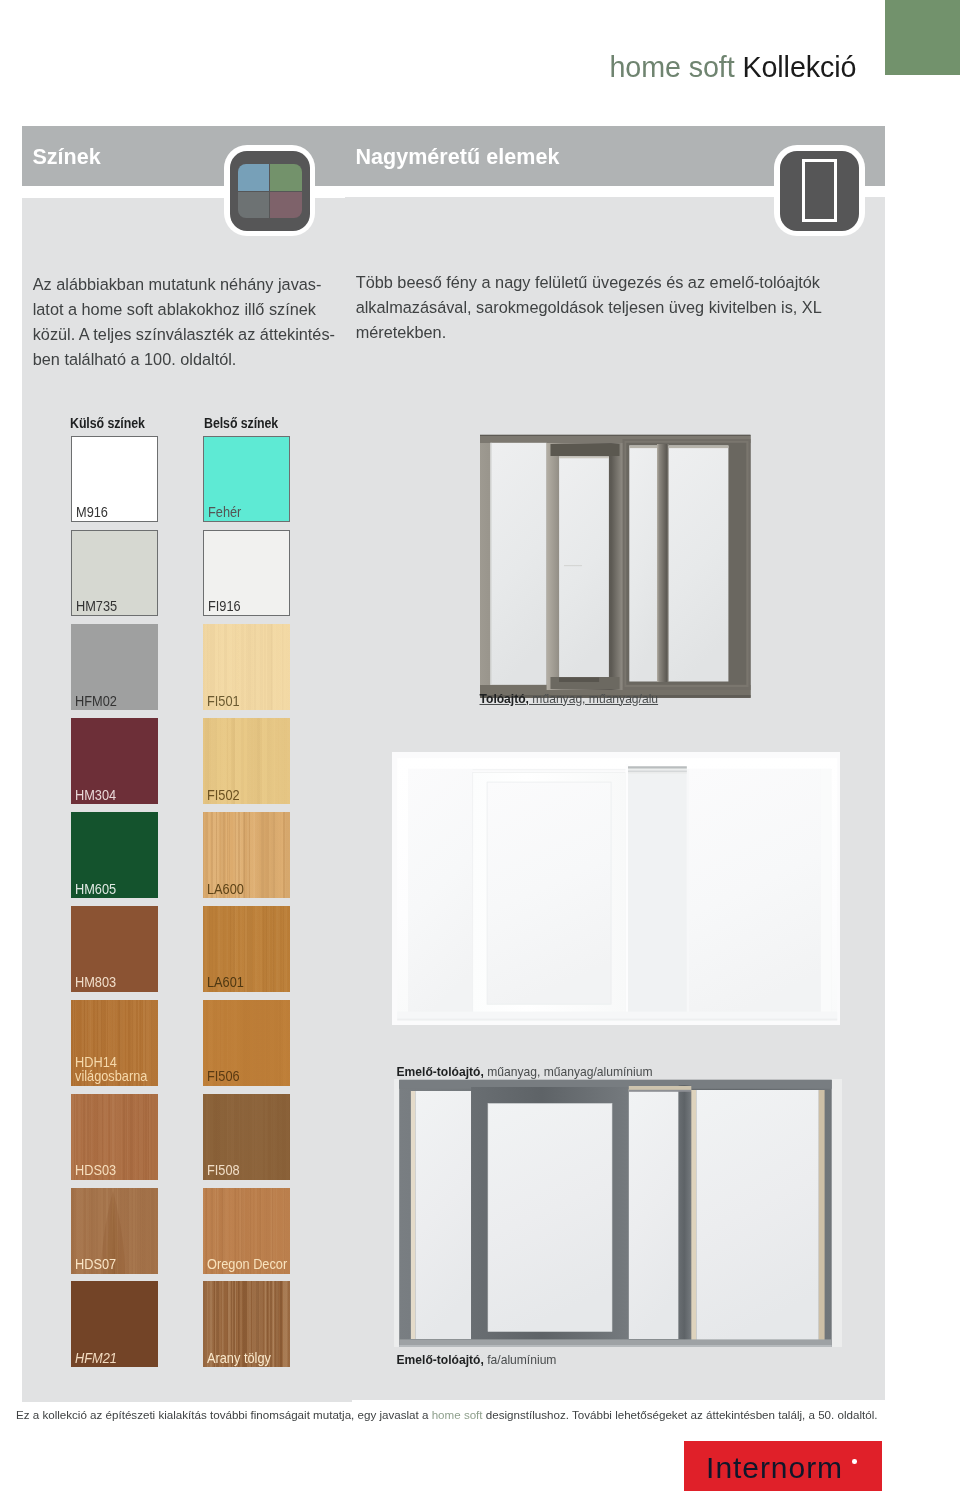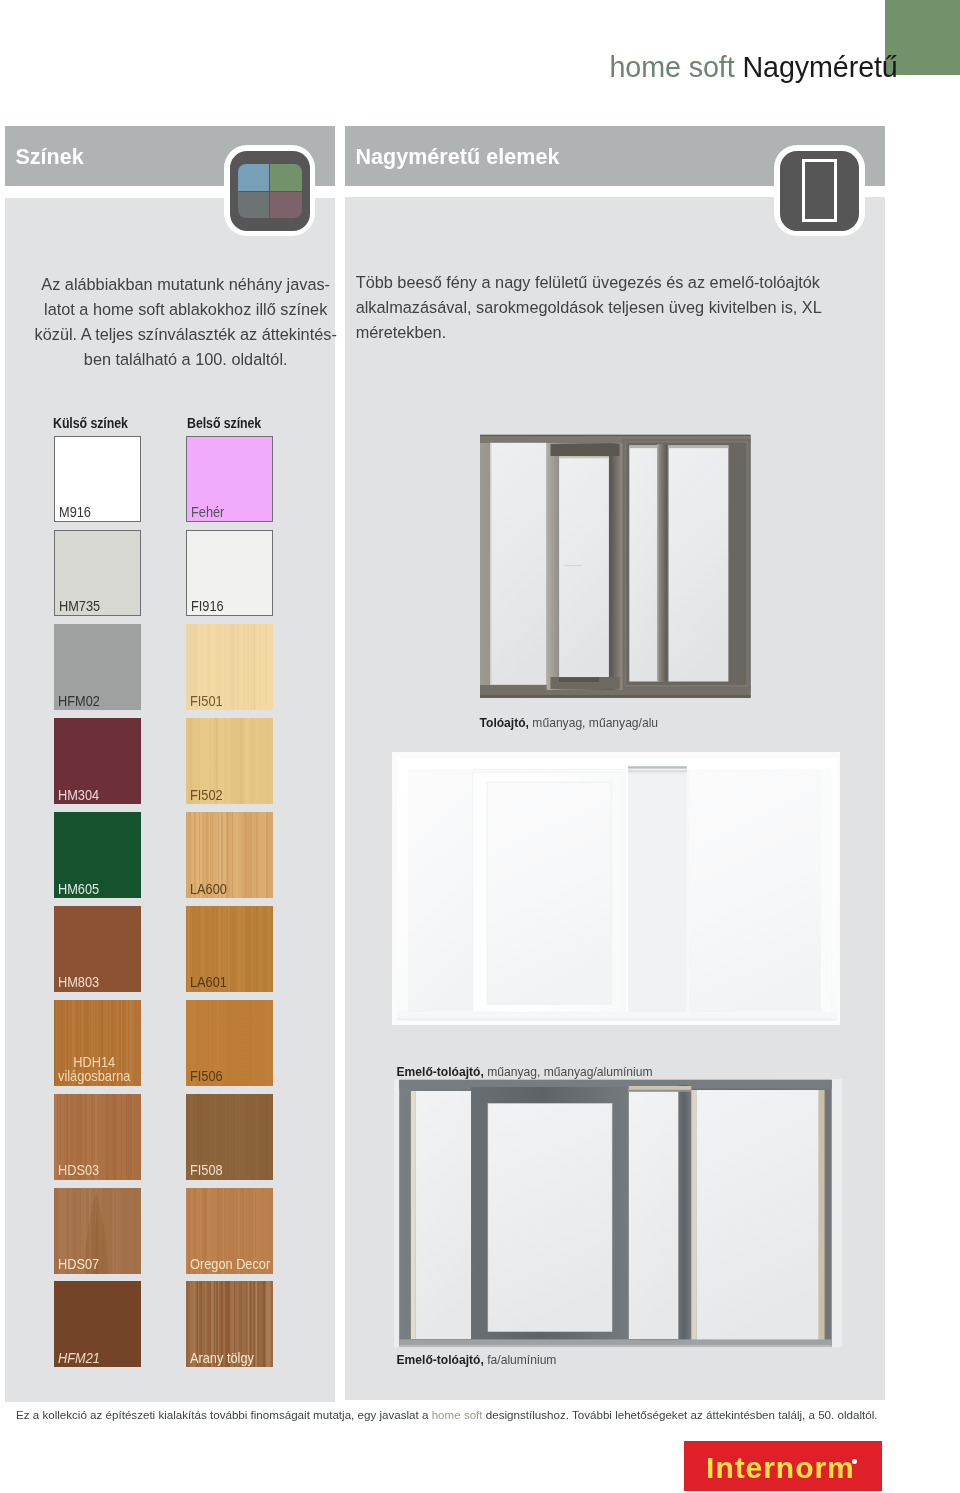--- a/index.html
+++ b/index.html
@@ -8,21 +8,21 @@
   .page{position:absolute;left:0;top:0;width:960px;height:1493px;}
 
   
   .brand{position:absolute;left:609.5px;top:51.2px;font-size:28.7px;letter-spacing:-0.1px;white-space:nowrap;}
   .brand .light{color:#6f8470;font-weight:400;}
   .brand .bold{color:#1a1a1a;font-weight:400;}
   .green-block{position:absolute;left:885px;top:0;width:75px;height:75px;background:#72926c;}
 
   
   .panel{position:absolute;top:126px;}
-  .panel.p1{left:5px;width:330px;text-align:center;}
+  .panel.p1{left:22px;width:330px;}
   .panel.p2{left:345px;width:540px;}
   .panel-head{height:60px;background:#b0b3b4;position:relative;}
   .panel-head .ptitle{position:absolute;left:10.4px;top:21.2px;font-size:21.5px;font-weight:bold;color:#ffffff;
         line-height:21.5px;letter-spacing:0.05px;}
   .panel-body{margin-top:10.6px;background:#e1e2e3;position:relative;}
   .panel.p1 .panel-body{height:1203.8px;margin-top:12px;}
   .panel.p2 .panel-body{height:1203.8px;}
   .panel-text{position:absolute;left:10.7px;top:73.6px;width:340px;font-size:16.3px;line-height:25px;color:#3f4243;white-space:pre-line;}
   .panel.p2 .panel-text{width:530px;}
 
@@ -48,30 +48,30 @@
 
   
   .fig{position:absolute;}
   .figcap{position:absolute;font-size:12.1px;color:#4a4d4e;line-height:13px;}
   .figcap b{color:#1e2021;font-weight:bold;}
 
   
   .footnote{position:absolute;left:16px;top:1408px;font-size:11.6px;color:#3f4243;white-space:nowrap;}
   .footnote .lk{color:#8fa08d;}
   .logo{position:absolute;left:683.5px;top:1440.8px;width:198.7px;height:49.8px;background:#e02029;}
-  .logo .lt{position:absolute;left:22.6px;top:12.1px;font-size:30px;line-height:30px;font-weight:bold;color:#fde047;letter-spacing:0.95px;}
+  .logo .lt{position:absolute;left:22.6px;top:12.1px;font-size:30px;line-height:30px;font-weight:normal;color:#0f172a;letter-spacing:0.95px;}
   .logo .reg{position:absolute;left:168.7px;top:18.5px;width:4.6px;height:4.6px;border-radius:50%;background:#ffffff;}
 </style>
 </head>
 <body>
 
 <div class="page">
 
   <div class="green-block"></div>
-  <div class="brand"><span class="light">home soft</span> <span class="bold">Nagyméretű</span></div>
+  <div class="brand"><span class="light">home soft</span> <span class="bold">Kollekció</span></div>
 
   <div class="panel p1">
     <div class="panel-head">
       <div class="ptitle">Színek</div>
     </div>
     <div class="panel-body">
       <div class="panel-text">Az alábbiakban mutatunk néhány javas-
 latot a home soft ablakokhoz illő színek
 közül. A teljes színválaszték az áttekintés-
 ben található a 100. oldaltól.</div>
@@ -107,21 +107,21 @@
             <svg width="87" height="86" viewBox="0 0 87 86" style="position: absolute; left: 0px; top: 0px;">
               <path d="M30 86 C30 55 37 22 42 3 C47 22 54 55 54 86 Z" fill="rgba(120,66,22,0.14)"></path>
               <path d="M35 86 C35 58 40 28 42 9 C44 28 49 58 49 86 Z" fill="rgba(150,95,40,0.12)"></path>
               <path d="M41 86 C41 60 42 33 42.5 14 C43 33 44 60 44 86 Z" fill="rgba(105,56,16,0.13)"></path>
             </svg>
             <div class="lbl" style="color: rgb(250, 229, 198);">HDS07</div>
           </div>
           <div class="sw" style="left: 49px; top: 1083.45px; background: rgb(115, 68, 39); font-style: italic;">
             <div class="lbl" style="color: rgb(243, 220, 193);">HFM21</div>
           </div>
-          <div class="sw bordered" style="left: 180.5px; top: 237.9px; background: #f0abfc;">
+          <div class="sw bordered" style="left: 180.5px; top: 237.9px; background: #5eead4;">
             <div class="lbl" style="color: rgb(85, 85, 85);">Fehér</div>
           </div>
           <div class="sw bordered" style="left: 180.5px; top: 331.85px; background: rgb(241, 241, 239);">
             <div class="lbl" style="color: rgb(51, 51, 51);">FI916</div>
           </div>
           <div class="sw" style="left: 180.5px; top: 425.8px; background: linear-gradient(90deg, rgba(74, 38, 12, 0.016) 0px, rgba(74, 38, 12, 0.016) 0.87px, rgba(74, 38, 12, 0.008) 0.87px, rgba(74, 38, 12, 0.008) 2.24px, rgba(255, 238, 206, 0.016) 2.24px, rgba(255, 238, 206, 0.016) 4.17px, rgba(74, 38, 12, 0.02) 4.17px, rgba(74, 38, 12, 0.02) 4.95px, rgba(74, 38, 12, 0.004) 4.95px, rgba(74, 38, 12, 0.004) 7.12px, rgba(255, 238, 206, 0.004) 7.12px, rgba(255, 238, 206, 0.004) 8.75px, rgba(255, 238, 206, 0.024) 8.75px, rgba(255, 238, 206, 0.024) 9.54px, rgba(255, 238, 206, 0.008) 9.54px, rgba(255, 238, 206, 0.008) 12.02px, rgba(255, 238, 206, 0.004) 12.02px, rgba(255, 238, 206, 0.004) 12.91px, rgba(255, 238, 206, 0.02) 12.91px, rgba(255, 238, 206, 0.02) 14.84px, rgba(74, 38, 12, 0.024) 14.84px, rgba(74, 38, 12, 0.024) 15.84px, rgba(74, 38, 12, 0.008) 15.84px, rgba(74, 38, 12, 0.008) 17.98px, rgba(255, 238, 206, 0.01) 17.98px, rgba(255, 238, 206, 0.01) 18.93px, rgba(255, 238, 206, 0.008) 18.93px, rgba(255, 238, 206, 0.008) 20.5px, rgba(255, 238, 206, 0.016) 20.5px, rgba(255, 238, 206, 0.016) 21.42px, rgba(74, 38, 12, 0.027) 21.42px, rgba(74, 38, 12, 0.027) 23.91px, rgba(255, 238, 206, 0.004) 23.91px, rgba(255, 238, 206, 0.004) 24.88px, rgba(74, 38, 12, 0) 24.88px, rgba(74, 38, 12, 0) 26.16px, rgba(255, 238, 206, 0.027) 26.16px, rgba(255, 238, 206, 0.027) 28.58px, rgba(255, 238, 206, 0.016) 28.58px, rgba(255, 238, 206, 0.016) 29.44px, rgba(74, 38, 12, 0.01) 29.44px, rgba(74, 38, 12, 0.01) 30.31px, rgba(74, 38, 12, 0.008) 30.31px, rgba(74, 38, 12, 0.008) 31.89px, rgba(74, 38, 12, 0.027) 31.89px, rgba(74, 38, 12, 0.027) 32.97px, rgba(74, 38, 12, 0.004) 32.97px, rgba(74, 38, 12, 0.004) 35.6px, rgba(74, 38, 12, 0.004) 35.6px, rgba(74, 38, 12, 0.004) 36.42px, rgba(255, 238, 206, 0.024) 36.42px, rgba(255, 238, 206, 0.024) 38.37px, rgba(74, 38, 12, 0.02) 38.37px, rgba(74, 38, 12, 0.02) 40.75px, rgba(255, 238, 206, 0.016) 40.75px, rgba(255, 238, 206, 0.016) 43.43px, rgba(74, 38, 12, 0.02) 43.43px, rgba(74, 38, 12, 0.02) 45.3px, rgba(74, 38, 12, 0.024) 45.3px, rgba(74, 38, 12, 0.024) 47.9px, rgba(74, 38, 12, 0.008) 47.9px, rgba(74, 38, 12, 0.008) 49.93px, rgba(255, 238, 206, 0) 49.93px, rgba(255, 238, 206, 0) 50.75px, rgba(74, 38, 12, 0.024) 50.75px, rgba(74, 38, 12, 0.024) 53.41px, rgba(255, 238, 206, 0.024) 53.41px, rgba(255, 238, 206, 0.024) 55.63px, rgba(255, 238, 206, 0.008) 55.63px, rgba(255, 238, 206, 0.008) 58.18px, rgba(255, 238, 206, 0.024) 58.18px, rgba(255, 238, 206, 0.024) 59.92px, rgba(255, 238, 206, 0) 59.92px, rgba(255, 238, 206, 0) 61.17px, rgba(74, 38, 12, 0.024) 61.17px, rgba(74, 38, 12, 0.024) 63.37px, rgba(255, 238, 206, 0.01) 63.37px, rgba(255, 238, 206, 0.01) 65.27px, rgba(74, 38, 12, 0) 65.27px, rgba(74, 38, 12, 0) 67.58px, rgba(74, 38, 12, 0.027) 67.58px, rgba(74, 38, 12, 0.027) 70.22px, rgba(255, 238, 206, 0.016) 70.22px, rgba(255, 238, 206, 0.016) 71.91px, rgba(255, 238, 206, 0.016) 71.91px, rgba(255, 238, 206, 0.016) 72.77px, rgba(74, 38, 12, 0.008) 72.77px, rgba(74, 38, 12, 0.008) 75.03px, rgba(74, 38, 12, 0.004) 75.03px, rgba(74, 38, 12, 0.004) 77.59px, rgba(255, 238, 206, 0.024) 77.59px, rgba(255, 238, 206, 0.024) 78.91px, rgba(74, 38, 12, 0.024) 78.91px, rgba(74, 38, 12, 0.024) 80.13px, rgba(74, 38, 12, 0.01) 80.13px, rgba(74, 38, 12, 0.01) 81.1px, rgba(255, 238, 206, 0) 81.1px, rgba(255, 238, 206, 0) 82.88px, rgba(74, 38, 12, 0.004) 82.88px, rgba(74, 38, 12, 0.004) 84.92px), linear-gradient(90deg, rgba(74, 38, 12, 0.016) 0px, rgba(74, 38, 12, 0.016) 7.39px, rgba(74, 38, 12, 0.027) 7.39px, rgba(74, 38, 12, 0.027) 12.04px, rgba(255, 238, 206, 0.02) 12.04px, rgba(255, 238, 206, 0.02) 16.24px, rgba(255, 238, 206, 0.027) 16.24px, rgba(255, 238, 206, 0.027) 21.6px, rgba(255, 238, 206, 0.016) 21.6px, rgba(255, 238, 206, 0.016) 32.66px, rgba(74, 38, 12, 0.004) 32.66px, rgba(74, 38, 12, 0.004) 45.27px, rgba(74, 38, 12, 0.008) 45.27px, rgba(74, 38, 12, 0.008) 57.08px, rgba(74, 38, 12, 0.024) 57.08px, rgba(74, 38, 12, 0.024) 60.45px, rgba(255, 238, 206, 0) 60.45px, rgba(255, 238, 206, 0) 64.48px, rgba(74, 38, 12, 0.027) 64.48px, rgba(74, 38, 12, 0.027) 68.65px, rgba(255, 238, 206, 0.02) 68.65px, rgba(255, 238, 206, 0.02) 77.81px) rgb(243, 217, 164);">
             <div class="lbl" style="color: rgb(107, 90, 48);">FI501</div>
           </div>
           <div class="sw" style="left: 180.5px; top: 519.75px; background: linear-gradient(90deg, rgba(74, 38, 12, 0) 0px, rgba(74, 38, 12, 0) 1.66px, rgba(74, 38, 12, 0.02) 1.66px, rgba(74, 38, 12, 0.02) 4.24px, rgba(74, 38, 12, 0.027) 4.24px, rgba(74, 38, 12, 0.027) 6.48px, rgba(74, 38, 12, 0.004) 6.48px, rgba(74, 38, 12, 0.004) 8.18px, rgba(255, 238, 206, 0.027) 8.18px, rgba(255, 238, 206, 0.027) 9.51px, rgba(255, 238, 206, 0.027) 9.51px, rgba(255, 238, 206, 0.027) 12.08px, rgba(74, 38, 12, 0.027) 12.08px, rgba(74, 38, 12, 0.027) 14.31px, rgba(255, 238, 206, 0.004) 14.31px, rgba(255, 238, 206, 0.004) 16.82px, rgba(74, 38, 12, 0.008) 16.82px, rgba(74, 38, 12, 0.008) 18.13px, rgba(255, 238, 206, 0.008) 18.13px, rgba(255, 238, 206, 0.008) 20.15px, rgba(255, 238, 206, 0.02) 20.15px, rgba(255, 238, 206, 0.02) 22.74px, rgba(255, 238, 206, 0.024) 22.74px, rgba(255, 238, 206, 0.024) 23.62px, rgba(74, 38, 12, 0.008) 23.62px, rgba(74, 38, 12, 0.008) 24.43px, rgba(74, 38, 12, 0.027) 24.43px, rgba(74, 38, 12, 0.027) 25.43px, rgba(255, 238, 206, 0.03) 25.43px, rgba(255, 238, 206, 0.03) 28px, rgba(74, 38, 12, 0.008) 28px, rgba(74, 38, 12, 0.008) 29.08px, rgba(74, 38, 12, 0.016) 29.08px, rgba(74, 38, 12, 0.016) 29.89px, rgba(74, 38, 12, 0.027) 29.89px, rgba(74, 38, 12, 0.027) 31.59px, rgba(74, 38, 12, 0) 31.59px, rgba(74, 38, 12, 0) 32.5px, rgba(255, 238, 206, 0.024) 32.5px, rgba(255, 238, 206, 0.024) 34.04px, rgba(255, 238, 206, 0.016) 34.04px, rgba(255, 238, 206, 0.016) 36.49px, rgba(255, 238, 206, 0.02) 36.49px, rgba(255, 238, 206, 0.02) 38.43px, rgba(74, 38, 12, 0.024) 38.43px, rgba(74, 38, 12, 0.024) 39.67px, rgba(74, 38, 12, 0.016) 39.67px, rgba(74, 38, 12, 0.016) 40.84px, rgba(255, 238, 206, 0.024) 40.84px, rgba(255, 238, 206, 0.024) 43.24px, rgba(255, 238, 206, 0.024) 43.24px, rgba(255, 238, 206, 0.024) 45.64px, rgba(255, 238, 206, 0.024) 45.64px, rgba(255, 238, 206, 0.024) 47.55px, rgba(74, 38, 12, 0) 47.55px, rgba(74, 38, 12, 0) 49.83px, rgba(255, 238, 206, 0.024) 49.83px, rgba(255, 238, 206, 0.024) 51.07px, rgba(255, 238, 206, 0.004) 51.07px, rgba(255, 238, 206, 0.004) 52.55px, rgba(74, 38, 12, 0) 52.55px, rgba(74, 38, 12, 0) 54.35px, rgba(74, 38, 12, 0.024) 54.35px, rgba(74, 38, 12, 0.024) 56.9px, rgba(255, 238, 206, 0.016) 56.9px, rgba(255, 238, 206, 0.016) 57.97px, rgba(74, 38, 12, 0) 57.97px, rgba(74, 38, 12, 0) 59.41px, rgba(255, 238, 206, 0.024) 59.41px, rgba(255, 238, 206, 0.024) 60.74px, rgba(255, 238, 206, 0.004) 60.74px, rgba(255, 238, 206, 0.004) 61.81px, rgba(255, 238, 206, 0.016) 61.81px, rgba(255, 238, 206, 0.016) 63.93px, rgba(74, 38, 12, 0.027) 63.93px, rgba(74, 38, 12, 0.027) 66.6px, rgba(74, 38, 12, 0.02) 66.6px, rgba(74, 38, 12, 0.02) 68.56px, rgba(74, 38, 12, 0.01) 68.56px, rgba(74, 38, 12, 0.01) 70.51px, rgba(255, 238, 206, 0.008) 70.51px, rgba(255, 238, 206, 0.008) 72.24px, rgba(255, 238, 206, 0.024) 72.24px, rgba(255, 238, 206, 0.024) 74.54px, rgba(255, 238, 206, 0.004) 74.54px, rgba(255, 238, 206, 0.004) 76.06px, rgba(255, 238, 206, 0.027) 76.06px, rgba(255, 238, 206, 0.027) 78.26px, rgba(255, 238, 206, 0.01) 78.26px, rgba(255, 238, 206, 0.01) 79.11px, rgba(255, 238, 206, 0.016) 79.11px, rgba(255, 238, 206, 0.016) 81.13px, rgba(74, 38, 12, 0.004) 81.13px, rgba(74, 38, 12, 0.004) 82.14px, rgba(255, 238, 206, 0.008) 82.14px, rgba(255, 238, 206, 0.008) 83.31px, rgba(255, 238, 206, 0.004) 83.31px, rgba(255, 238, 206, 0.004) 84.48px, rgba(255, 238, 206, 0.024) 84.48px, rgba(255, 238, 206, 0.024) 86.3px), linear-gradient(90deg, rgba(74, 38, 12, 0.024) 0px, rgba(74, 38, 12, 0.024) 11.98px, rgba(255, 238, 206, 0.02) 11.98px, rgba(255, 238, 206, 0.02) 17.8px, rgba(255, 238, 206, 0.024) 17.8px, rgba(255, 238, 206, 0.024) 22.53px, rgba(74, 38, 12, 0.004) 22.53px, rgba(74, 38, 12, 0.004) 28.08px, rgba(74, 38, 12, 0.024) 28.08px, rgba(74, 38, 12, 0.024) 31.84px, rgba(255, 238, 206, 0.027) 31.84px, rgba(255, 238, 206, 0.027) 40.3px, rgba(255, 238, 206, 0.004) 40.3px, rgba(255, 238, 206, 0.004) 44.23px, rgba(74, 38, 12, 0.027) 44.23px, rgba(74, 38, 12, 0.027) 50.3px, rgba(74, 38, 12, 0.027) 50.3px, rgba(74, 38, 12, 0.027) 59.49px, rgba(255, 238, 206, 0.02) 59.49px, rgba(255, 238, 206, 0.02) 72.06px, rgba(74, 38, 12, 0.02) 72.06px, rgba(74, 38, 12, 0.02) 84.56px) rgb(232, 200, 133);">
             <div class="lbl" style="color: rgb(107, 81, 32);">FI502</div>
@@ -205,21 +205,21 @@
           <rect x="66.6" y="9" width="75.9" height="247" fill="url(#f1st)"></rect>
           <rect x="70.5" y="10" width="69" height="12" fill="#5b5850"></rect>
           <rect x="79.1" y="22.5" width="49.8" height="221" fill="url(#f1gl)"></rect>
           <rect x="79.1" y="22.5" width="49.8" height="1.8" fill="#cbc8bf"></rect>
           <rect x="70.5" y="243" width="69" height="12" fill="#6c6961"></rect>
           <rect x="79.1" y="243.5" width="40" height="4.5" fill="#58554e"></rect>
 
           <rect x="84" y="131" width="18" height="1.2" fill="#d5d6d4"></rect>
         </svg>
       </div>
-      <div class="figcap" style="left:134.5px;top:520px;">
+      <div class="figcap" style="left:134.5px;top:496px;text-decoration:underline;">
         <b>Tolóajtó,</b><span> műanyag, műanyag/alu</span>
       </div>
 
       <div class="fig" style="left:47px;top:555.7px;width:448px;height:273px;">
         <svg width="448" height="273" viewBox="0 0 448 273">
           <defs>
             <linearGradient id="f2gl" x1="0" y1="0" x2="0.25" y2="1">
               <stop offset="0" stop-color="#fbfbfc"></stop>
                 <stop offset="0.55" stop-color="#f7f8f9"></stop>
                 <stop offset="1" stop-color="#f2f3f4"></stop>

